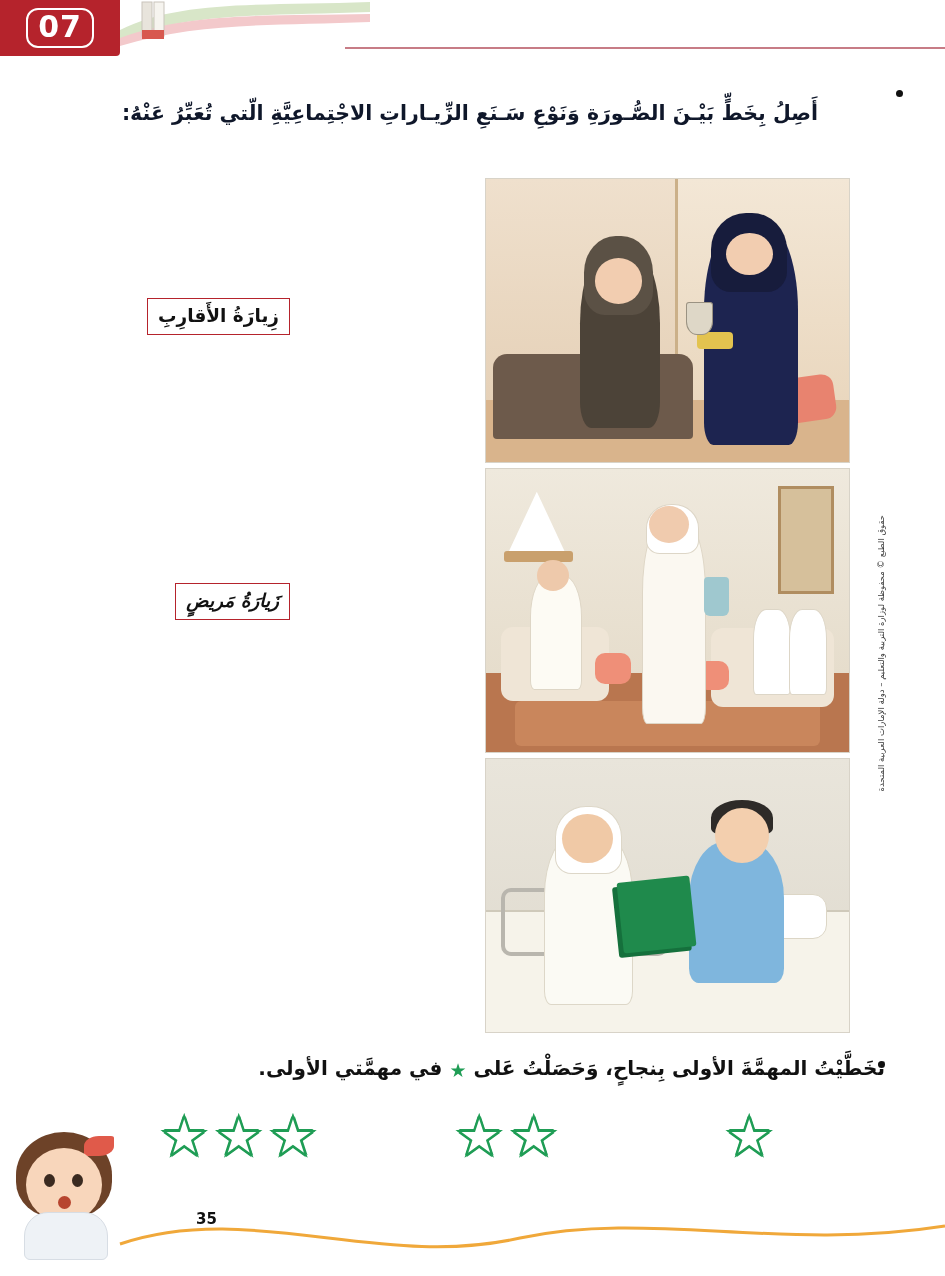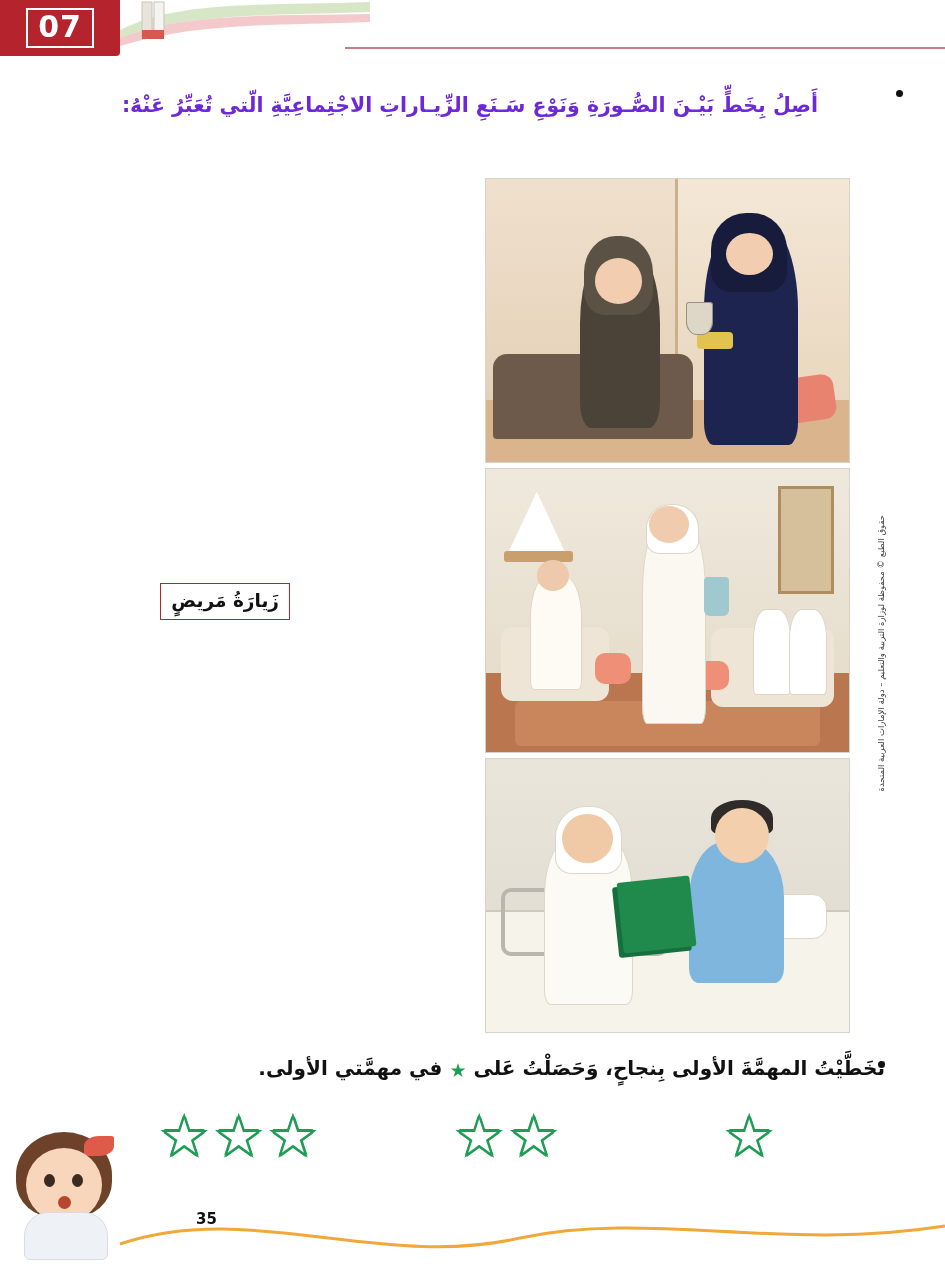--- a/index.html
+++ b/index.html
@@ -35,21 +35,21 @@
     display: flex;
     align-items: center;
     justify-content: center;
   }
   .unit-badge .num {
     color: #ffffff;
     font-size: 30px;
     font-weight: bold;
     letter-spacing: 1px;
     border: 2px solid #ffffff;
-    border-radius: 0;
+    border-radius: 12px;
     padding: 1px 10px 3px 10px;
     line-height: 1.05;
     font-family: "DejaVu Sans", sans-serif;
   }
   .header-rule {
     position: absolute;
     top: 47px;
     left: 345px;
     width: 600px;
     height: 2px;
@@ -76,24 +76,24 @@
   .instruction .bullet {
     position: absolute;
     right: -18px;
     top: 6px;
     width: 7px;
     height: 7px;
     background: #111;
     border-radius: 50%;
   }
   .instruction p {
-    margin: 4px;
+    margin: 12px;
     font-size: 20.5px;
     line-height: 1.75;
-    color: #6d28d9;
+    color: #0f172a;
     font-weight: bold;
     font-family: "DejaVu Sans", sans-serif;
   }
 
   
   .match-area {
     position: absolute;
     top: 178px;
     right: 0;
     left: 0;
@@ -108,21 +108,21 @@
     padding: 6px 10px 8px 10px;
     text-align: center;
     font-size: 18.5px;
     font-weight: bold;
     color: #111111;
     direction: rtl;
     white-space: nowrap;
     font-family: "DejaVu Sans", sans-serif;
   }
   .label-1 { right: 655px; top: 120px; }
-  .label-2 { right: 655px; top: 405px; }
+  .label-2 { right: 655px; top: 405px; font-style: italic; }
   .label-3 { right: 655px; top: 695px; }
 
   .photo {
     position: absolute;
     left: 485px;
     width: 365px;
     border: 1px solid #d8d3c8;
     box-sizing: border-box;
     overflow: hidden;
     background: #efe7da;
@@ -310,20 +310,21 @@
   <div class="header-rule"></div>
 </div>
 
 <div class="instruction">
   <span class="bullet"></span>
   <p>أَصِلُ بِخَطٍّ بَيْـنَ الصُّـورَةِ وَنَوْعِ سَـنَعِ الزِّيـاراتِ الاجْتِماعِيَّةِ الّتي تُعَبِّرُ عَنْهُ:</p>
 </div>
 
 <div class="match-area">
 
+  <div class="label-box label-1">زِيارَةُ الأَقارِبِ</div>
   <div class="label-box label-2">زَيارَةُ مَريضٍ</div>
 
   <div class="photo photo-1">
     <div class="scene">
       <div class="s1-bg-left"></div>
       <div class="s1-bg-right"></div>
       <div class="s1-wall-line"></div>
       <div class="s1-floor"></div>
       <div class="s1-sofa"></div>
       <div class="s1-cushion-a"></div>

